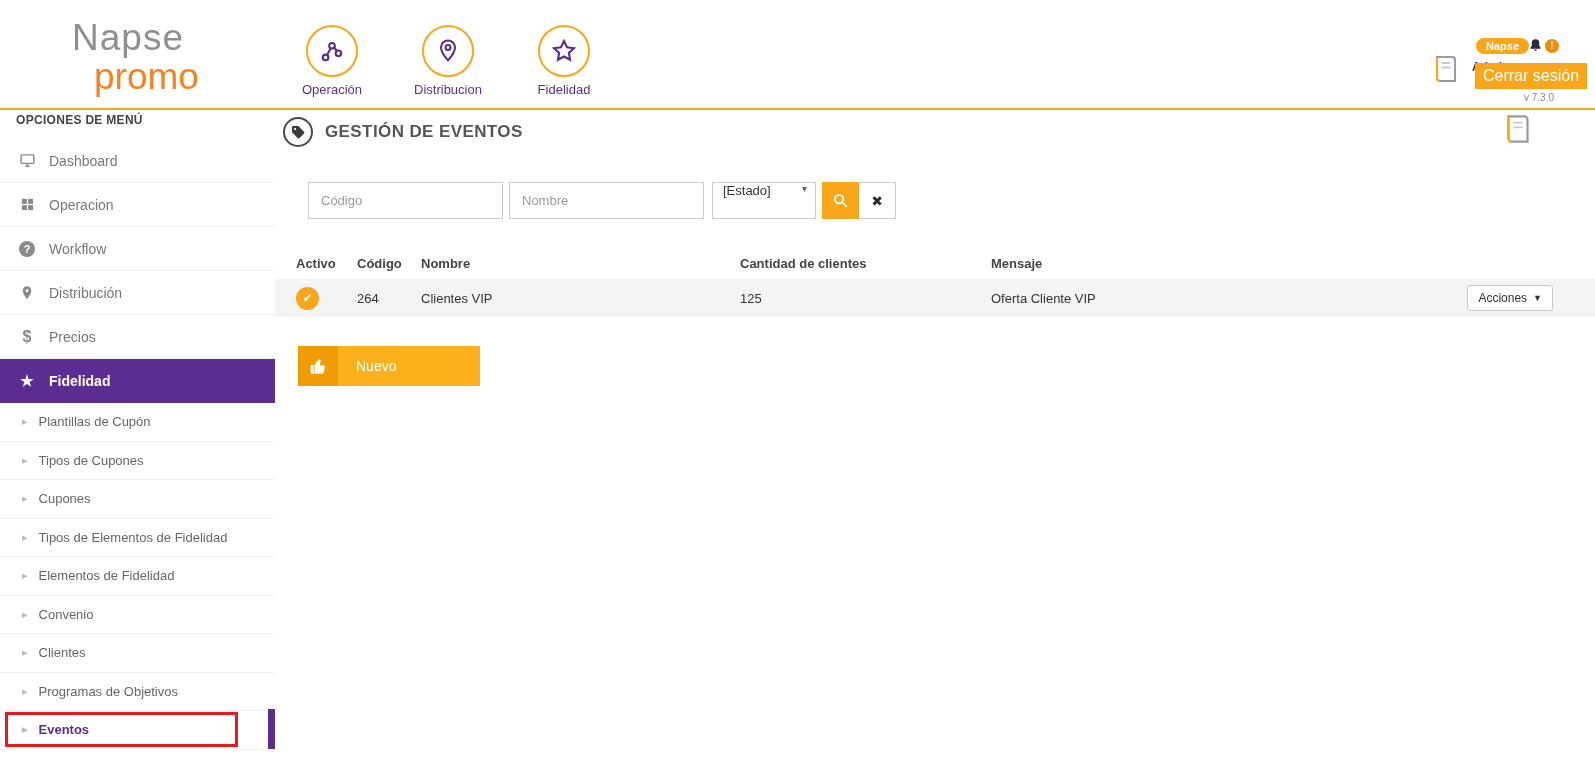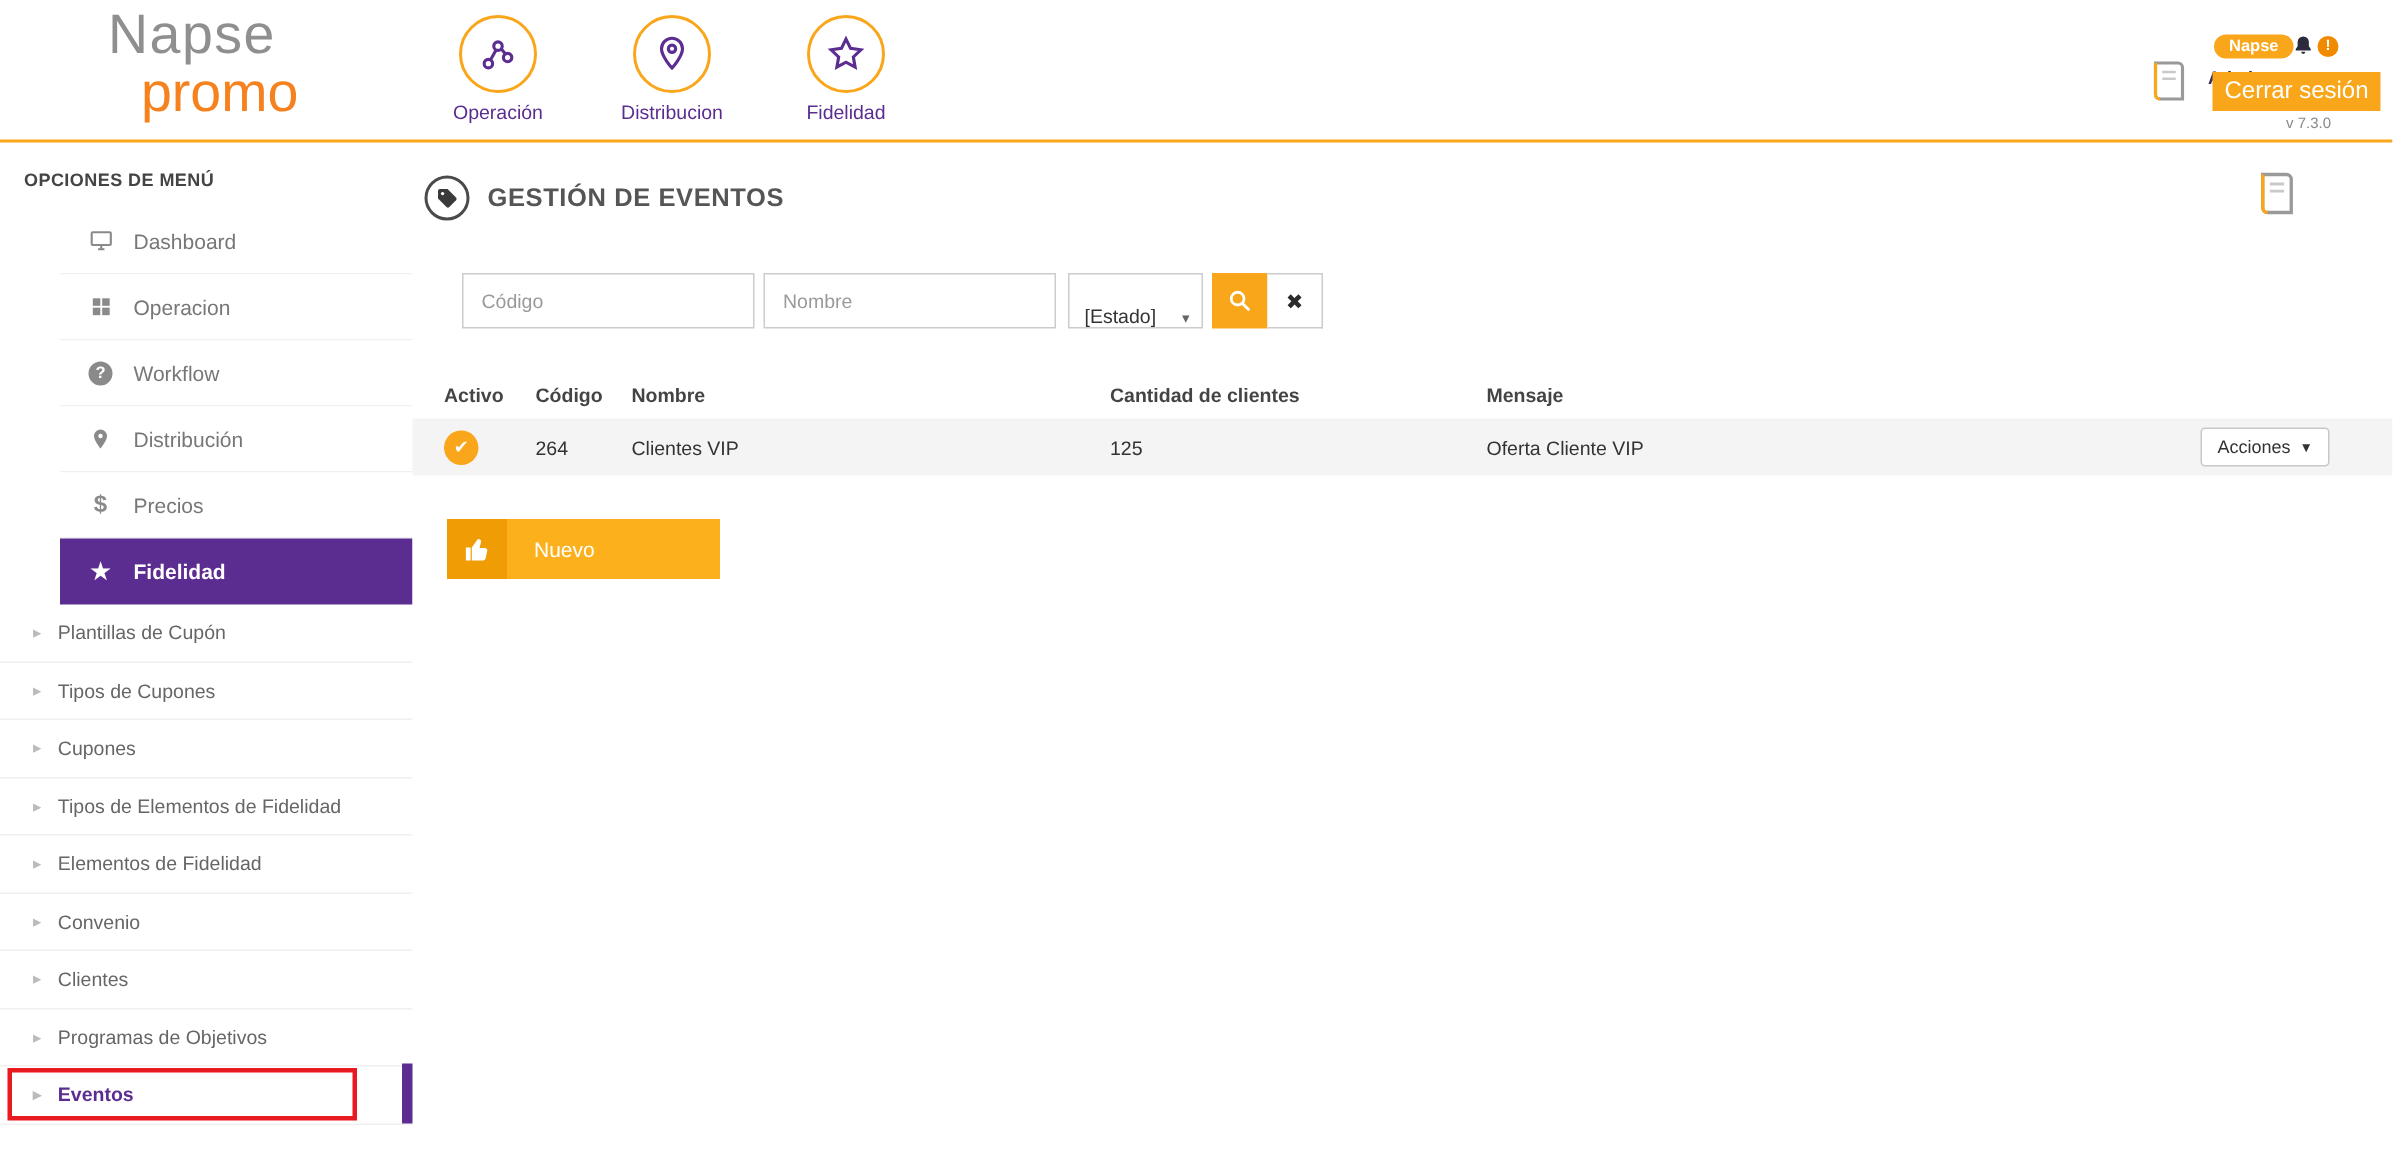--- a/index.html
+++ b/index.html
@@ -8,42 +8,42 @@
     --orange-light:#fbb01c;
     --promo:#f6821f;
     --purple:#5b2d90;
     --text-gray:#777;
     --line:#f0f0f0;
   }
   *{margin:0;padding:0;box-sizing:border-box;}
   html,body{width:1595px;height:775px;font-family:"Liberation Sans",sans-serif;background:#fff;position:relative;overflow:hidden;}
 
   
-  .header{position:absolute;top:0;left:0;width:1595px;height:95px;background:#fff;border-bottom:2px solid var(--orange);z-index:5;}
+  .header{position:absolute;top:15px;left:0;width:1595px;height:95px;background:#fff;border-bottom:2px solid var(--orange);z-index:5;}
   .logo{position:absolute;left:72px;top:4px;line-height:1.05;}
   .logo-top{font-size:37px;color:#8f8f8f;letter-spacing:1px;}
   .logo-bottom{font-size:37px;color:var(--promo);margin-left:22px;}
   .top-nav{position:absolute;left:288px;top:10px;display:flex;gap:28px;}
   .nav-item{width:88px;display:flex;flex-direction:column;align-items:center;cursor:pointer;}
   .nav-circle{width:52px;height:52px;border:2px solid var(--orange);border-radius:50%;background:#fff;display:flex;align-items:center;justify-content:center;}
   .nav-circle svg{width:28px;height:28px;}
   .nav-label{margin-top:5px;font-size:13px;color:var(--purple);}
 
   .admin-name{position:absolute;left:1472px;top:5px;font-size:12px;font-weight:bold;color:#3d2b56;margin-top:40px;}
   .napse-badge{position:absolute;left:1476px;top:23px;background:var(--orange);color:#fff;font-size:11px;font-weight:bold;padding:2px 10px;border-radius:9px;}
   .bell{position:absolute;left:1528px;top:23px;width:15px;height:16px;}
   .alert-dot{position:absolute;left:1545px;top:24px;width:14px;height:14px;border-radius:50%;background:#f08a00;color:#fff;font-size:10px;font-weight:bold;text-align:center;line-height:14px;}
   .book-header{position:absolute;left:1428px;top:36px;width:36px;height:36px;}
   .logout-btn{position:absolute;left:1475px;top:48px;background:var(--orange);color:#fff;border:none;font-size:16px;padding:4px 8px;cursor:pointer;font-family:"Liberation Sans",sans-serif;}
   .version{position:absolute;left:1524px;top:77px;font-size:10px;color:#888;}
 
   
   .sidebar{position:absolute;top:97px;left:0;width:275px;bottom:0;background:#fff;}
   .sidebar-title{padding:16px 16px 12px 16px;font-size:12px;font-weight:bold;color:#444;letter-spacing:.3px;}
-  .side-item{height:44px;display:flex;align-items:center;padding-left:18px;gap:13px;font-size:14px;color:var(--text-gray);border-bottom:1px solid var(--line);cursor:pointer;background:#fff;margin-left:40px;}
+  .side-item{height:44px;display:flex;align-items:center;padding-left:18px;gap:13px;font-size:14px;color:var(--text-gray);border-bottom:1px solid var(--line);cursor:pointer;background:#fff;}
   .side-item .s-icon{width:18px;display:flex;justify-content:center;align-items:center;color:#8a8a8a;}
   .side-item.active{background:var(--purple);color:#fff;font-weight:bold;border-bottom:none;}
   .side-item.active .s-icon{color:#fff;}
   .qmark{width:16px;height:16px;border-radius:50%;background:#8a8a8a;color:#fff;font-size:11px;font-weight:bold;text-align:center;line-height:16px;}
   .sub-item{position:relative;height:38.5px;display:flex;align-items:center;padding-left:22px;gap:11px;font-size:13px;color:#666;border-bottom:1px solid var(--line);cursor:pointer;}
   .sub-arrow{color:#bbb;font-size:11px;}
   .sub-item.highlighted{color:var(--purple);font-weight:bold;}
   .sub-item.highlighted .annotation-box{position:absolute;left:5px;top:1px;width:233px;bottom:2px;border:3px solid #e8191f;pointer-events:none;}
   .sub-item.highlighted .active-bar{position:absolute;right:-2px;top:-2px;bottom:0;width:9px;background:var(--purple);}
 
@@ -52,21 +52,21 @@
   .title-row{position:absolute;left:8px;top:20px;display:flex;align-items:center;gap:12px;}
   .title-circle{width:30px;height:30px;border:2px solid #4a4a4a;border-radius:50%;display:flex;align-items:center;justify-content:center;}
   .title-circle svg{width:16px;height:16px;}
   .page-title{font-size:17px;font-weight:bold;color:#555;letter-spacing:.4px;}
   .book-main{position:absolute;right:58px;top:13px;width:38px;height:38px;cursor:pointer;}
 
   .filter-row{position:absolute;left:33px;top:85px;display:flex;align-items:center;}
   .filter-input{width:195px;height:37px;border:1px solid #ccc;padding:0 12px;font-size:13px;color:#333;font-family:"Liberation Sans",sans-serif;outline:none;}
   .filter-input::placeholder{color:#9a9a9a;}
   .filter-input + .filter-input{margin-left:6px;}
-  .estado-select{margin-left:8px;width:90px;height:37px;border:1px solid #ccc;display:flex;align-items:flex-end;justify-content:space-between;padding:0 8px 0 10px;font-size:13px;color:#333;cursor:pointer;background:#fff;}
+  .estado-select{margin-left:8px;width:104px;height:37px;border:1px solid #ccc;display:flex;align-items:flex-start;justify-content:space-between;padding:0 8px 0 10px;font-size:13px;color:#333;cursor:pointer;background:#fff;}
   .estado-caret{color:#666;font-size:10px;}
   .search-btn{margin-left:6px;width:37px;height:37px;background:var(--orange);border:none;display:flex;align-items:center;justify-content:center;cursor:pointer;}
   .search-btn svg{width:17px;height:17px;}
   .clear-btn{width:37px;height:37px;background:#fff;border:1px solid #ccc;border-left:none;color:#2b2b2b;font-size:14px;cursor:pointer;}
 
   .table{position:absolute;left:0;right:0;top:150px;}
   .thead,.trow{display:grid;grid-template-columns:61px 64px 319px 251px 1fr 130px;padding-left:21px;padding-right:42px;align-items:center;}
   .thead{height:32px;font-size:13px;font-weight:bold;color:#444;}
   .trow{height:38px;background:#f4f4f4;font-size:13px;color:#333;}
   .check-circle{width:23px;height:23px;border-radius:50%;background:var(--orange);color:#fff;font-size:12px;display:flex;align-items:center;justify-content:center;}

